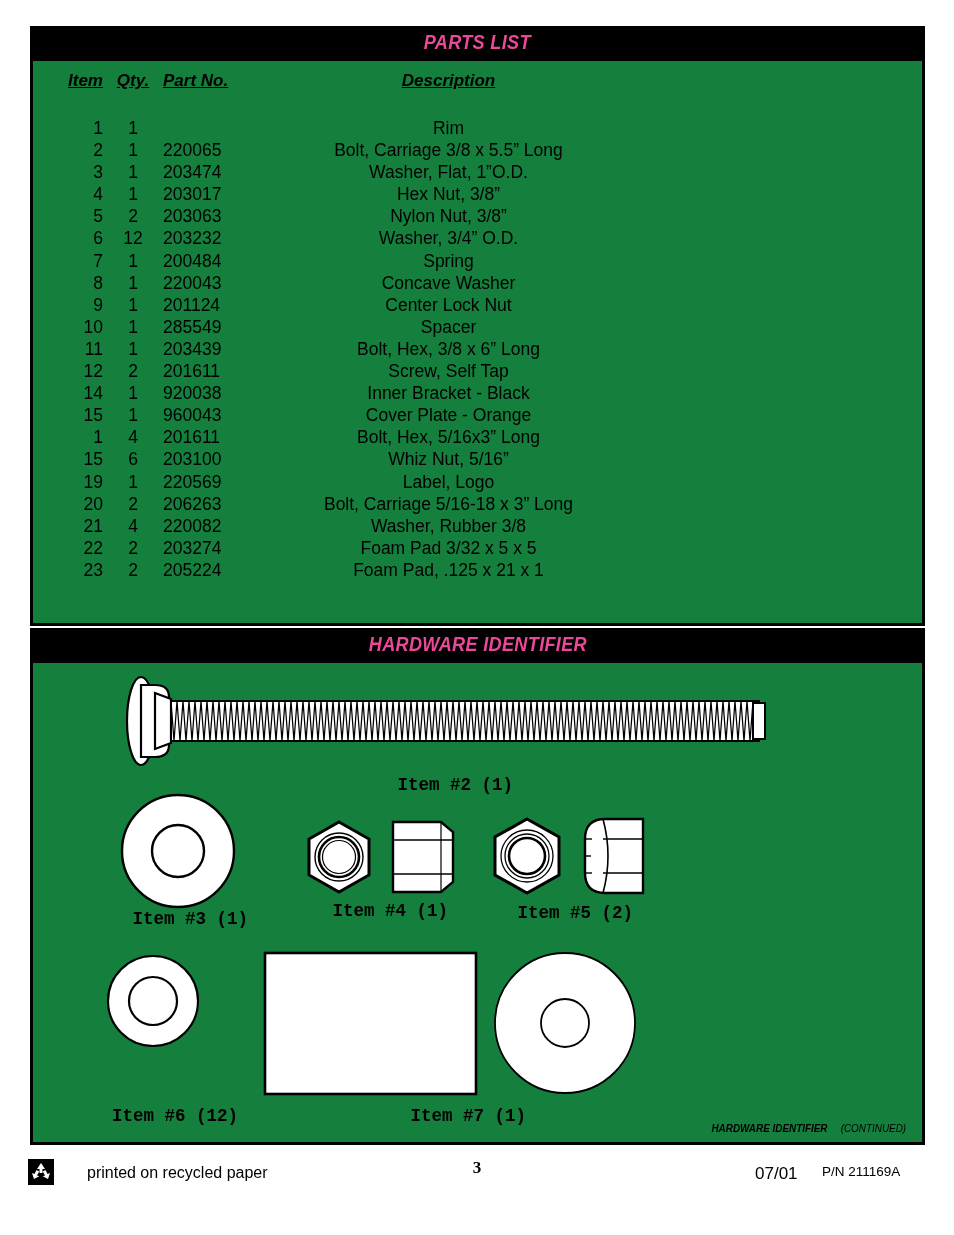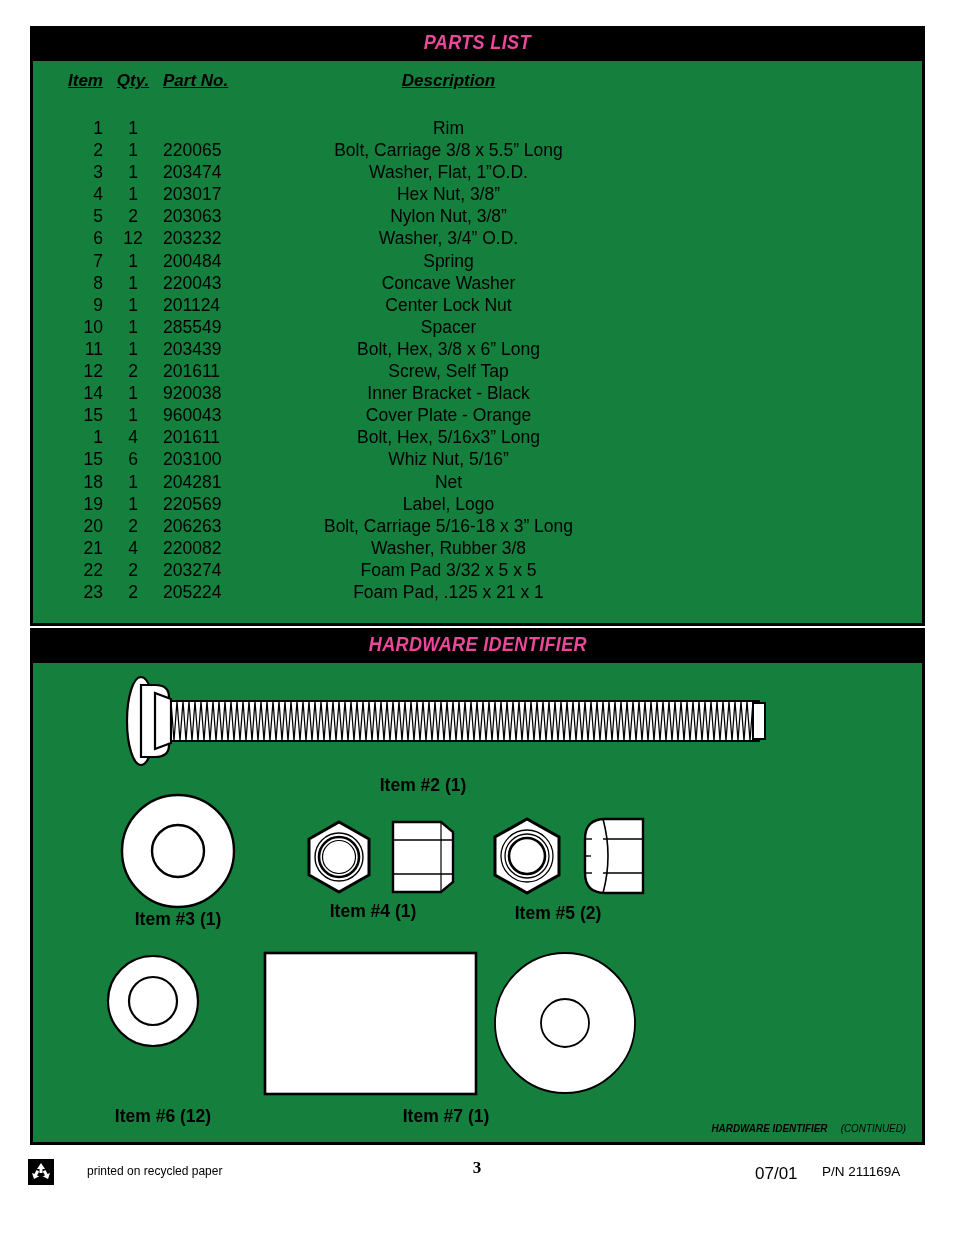--- a/index.html
+++ b/index.html
@@ -75,25 +75,25 @@
   .spacer-col { width: 310px; }
 
   
   #hw-panel { left: 30px; top: 660px; width: 895px; height: 485px; }
 
   .fig {
     position: absolute;
   }
   .fig-label {
     position: absolute;
-    font-family: Liberation Sans, sans-serif;
+    font-family: Liberation Mono, monospace;
     font-weight: bold;
     font-size: 17.5px;
     white-space: nowrap;
-    text-align: center;
+    text-align: right;
   }
 
   .continued {
     position: absolute;
     right: 12px;
     bottom: 8px;
     font-size: 11px;
     white-space: nowrap;
   }
   .continued b {
@@ -112,21 +112,21 @@
     position: absolute;
     left: 28px;
     top: 1159px;
     width: 26px;
     height: 26px;
   }
   #recycle-text {
     position: absolute;
     left: 62px;
     top: 1164px;
-    font-size: 12px;
+    font-size: 16px;
     padding-left: 25px;
   }
   #page-number {
     position: absolute;
     left: 0;
     top: 1158px;
     width: 954px;
     text-align: center;
     font-family: "Liberation Serif", serif;
     font-weight: bold;
@@ -268,27 +268,20 @@
           <td class="col-qty">4</td>
           <td class="col-part">201611</td>
           <td class="col-desc">Bolt, Hex, 5/16x3” Long</td>
           <td class="spacer-col"></td>
         </tr>
         <tr>
           <td class="col-item">15</td>
           <td class="col-qty">6</td>
           <td class="col-part">203100</td>
           <td class="col-desc">Whiz Nut, 5/16”</td>
-          <td class="spacer-col"></td>
-        </tr>
-        <tr>
-          <td class="col-item">18</td>
-          <td class="col-qty">1</td>
-          <td class="col-part">204281</td>
-          <td class="col-desc">Net</td>
           <td class="spacer-col"></td>
         </tr>
         <tr>
           <td class="col-item">19</td>
           <td class="col-qty">1</td>
           <td class="col-part">220569</td>
           <td class="col-desc">Label, Logo</td>
           <td class="spacer-col"></td>
         </tr>
         <tr>

